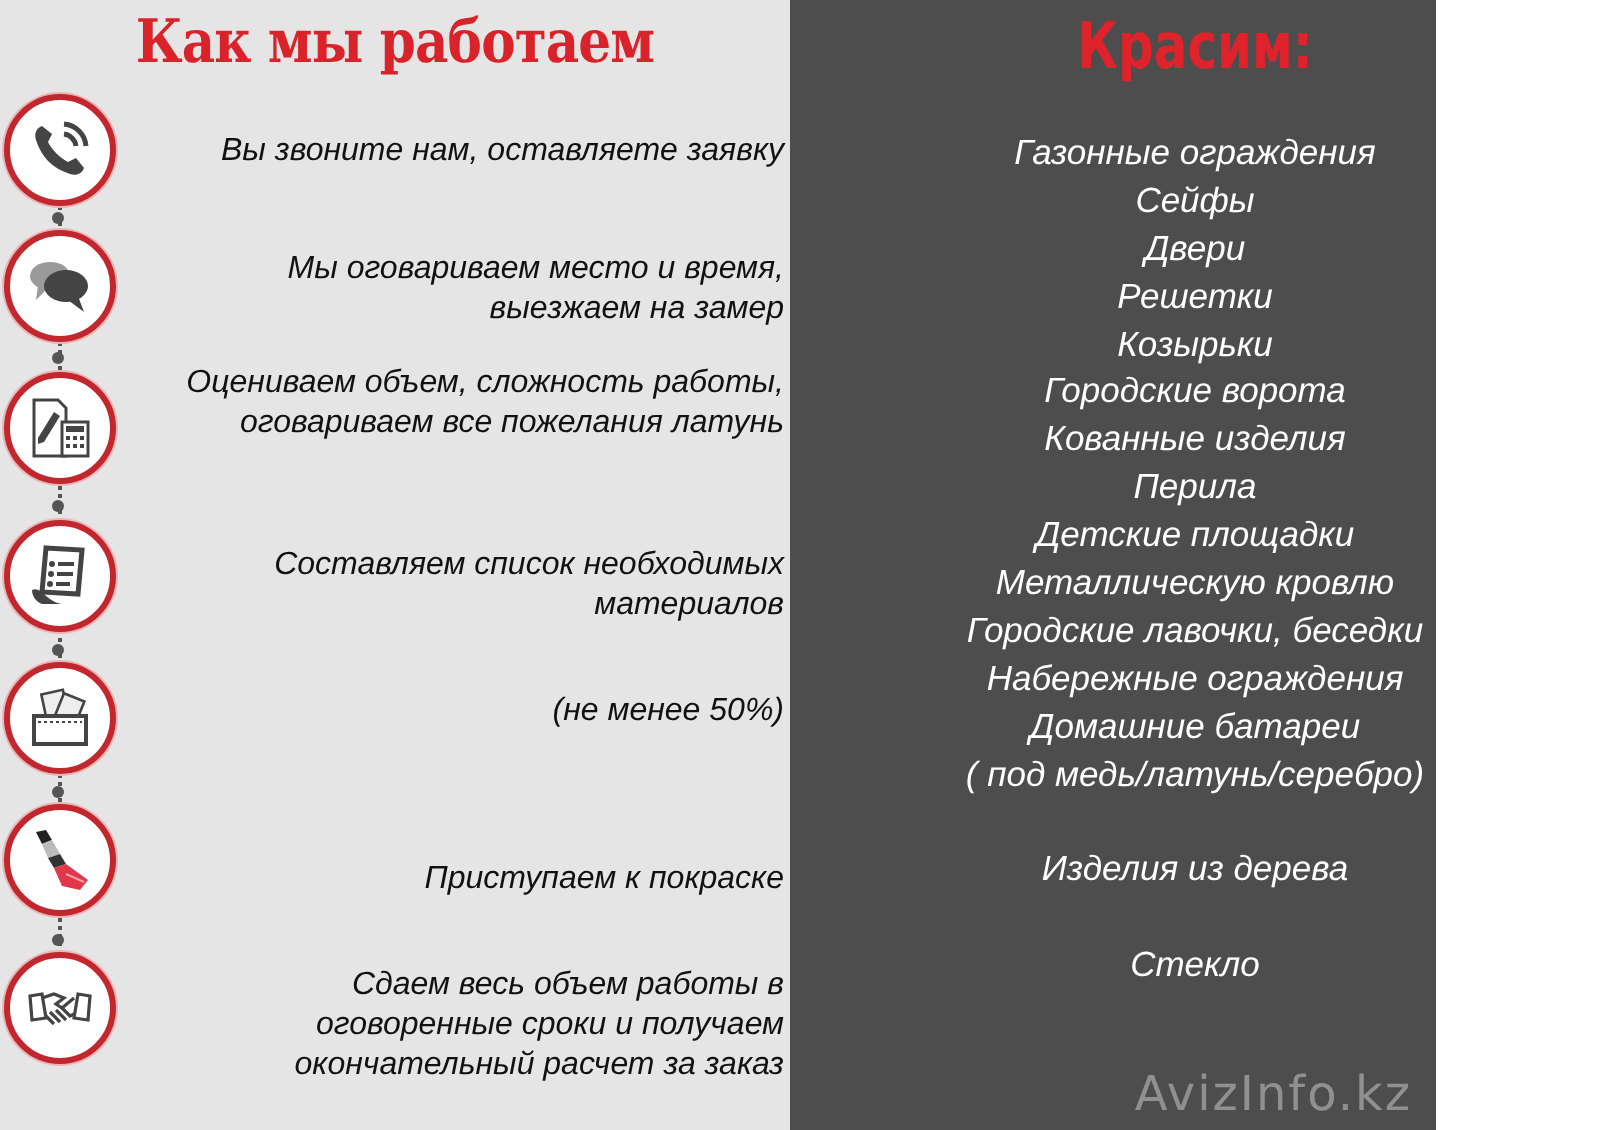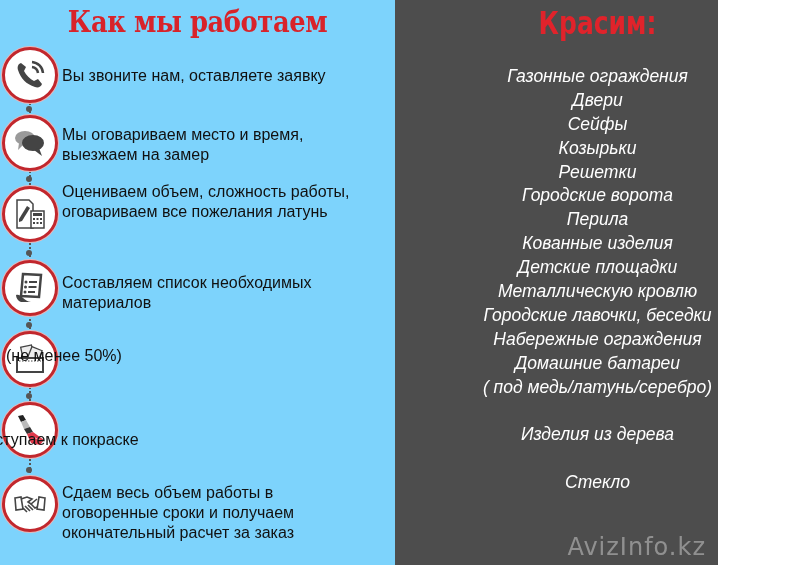--- a/index.html
+++ b/index.html
@@ -1,26 +1,26 @@
 <!DOCTYPE html>
 <html><head>
 <meta charset="utf-8">
 <style>
   html, body { margin:0; padding:0; }
   body { width:800px; height:565px; position:relative; overflow:hidden; background:#ffffff; font-family:"Liberation Sans", sans-serif; }
-  .left { position:absolute; left:0; top:0; width:395px; height:565px; background:#7dd3fc; }
+  .left { position:absolute; left:0; top:0; width:395px; height:565px; background:#e5e5e5; }
   .right { position:absolute; left:395px; top:0; width:323px; height:565px; background:#4d4d4d; }
   .left-title { position:absolute; left:0; top:4px; width:395px; text-align:center; color:#d8232a; font-family:"DejaVu Serif", serif; font-weight:bold; font-size:30px; letter-spacing:-0.5px; transform:scaleX(0.86); transform-origin:center; }
   .right-title { position:absolute; left:0; top:4px; width:405px; text-align:center; color:#e0232b; font-family:"DejaVu Sans", sans-serif; font-weight:bold; font-size:32px; transform:scaleX(0.78); transform-origin:center; }
   .timeline-line { position:absolute; left:29px; top:100px; width:0; height:380px; border-left:2px dotted #555; }
   .step { position:absolute; left:0; width:395px; }
   .circle { position:absolute; left:2px; width:50px; height:50px; border:3px solid #c1272d; border-radius:50%; background:#fff; display:flex; align-items:center; justify-content:center; box-shadow:0 0 0 1px #e9b5b7; }
   .circle svg { width:34px; height:34px; }
   .dot { position:absolute; left:26px; width:6px; height:6px; border-radius:50%; background:#555; }
-  .step-text { position:absolute; left:62px; width:330px; text-align:left; font-size:16px; line-height:20px; color:#111; }
+  .step-text { position:absolute; left:62px; width:330px; text-align:right; font-style:italic; font-size:16px; line-height:20px; color:#111; }
   .items { position:absolute; left:0; top:65px; width:405px; text-align:center; color:#ffffff; font-style:italic; font-size:17.5px; }
   .items .it { height:23.9px; line-height:23.9px; white-space:nowrap; }
   .items .gap { height:23.9px; }
   .watermark { position:absolute; right:12px; bottom:4px; color:rgba(200,200,200,0.55); font-size:24px; letter-spacing:1px; font-family:"DejaVu Sans", sans-serif; }
 </style>
 </head>
 <body>
 
 <div class="left">
   <div class="left-title">Как мы работаем</div>
@@ -147,27 +147,27 @@
       <div>оговоренные сроки и получаем</div>
       <div>окончательный расчет за заказ</div>
     </div>
   </div>
 </div>
 
 <div class="right">
   <div class="right-title">Красим:</div>
   <div class="items">
     <div class="it">Газонные ограждения</div>
+    <div class="it">Сейфы</div>
     <div class="it">Двери</div>
-    <div class="it">Сейфы</div>
+    <div class="it">Решетки</div>
     <div class="it">Козырьки</div>
-    <div class="it">Решетки</div>
     <div class="it">Городские ворота</div>
+    <div class="it">Кованные изделия</div>
     <div class="it">Перила</div>
-    <div class="it">Кованные изделия</div>
     <div class="it">Детские площадки</div>
     <div class="it">Металлическую кровлю</div>
     <div class="it">Городские лавочки, беседки</div>
     <div class="it">Набережные ограждения</div>
     <div class="it">Домашние батареи</div>
     <div class="it">( под медь/латунь/серебро)</div>
     <div class="gap"></div>
     <div class="it">Изделия из дерева</div>
     <div class="gap"></div>
     <div class="it">Стекло</div>

